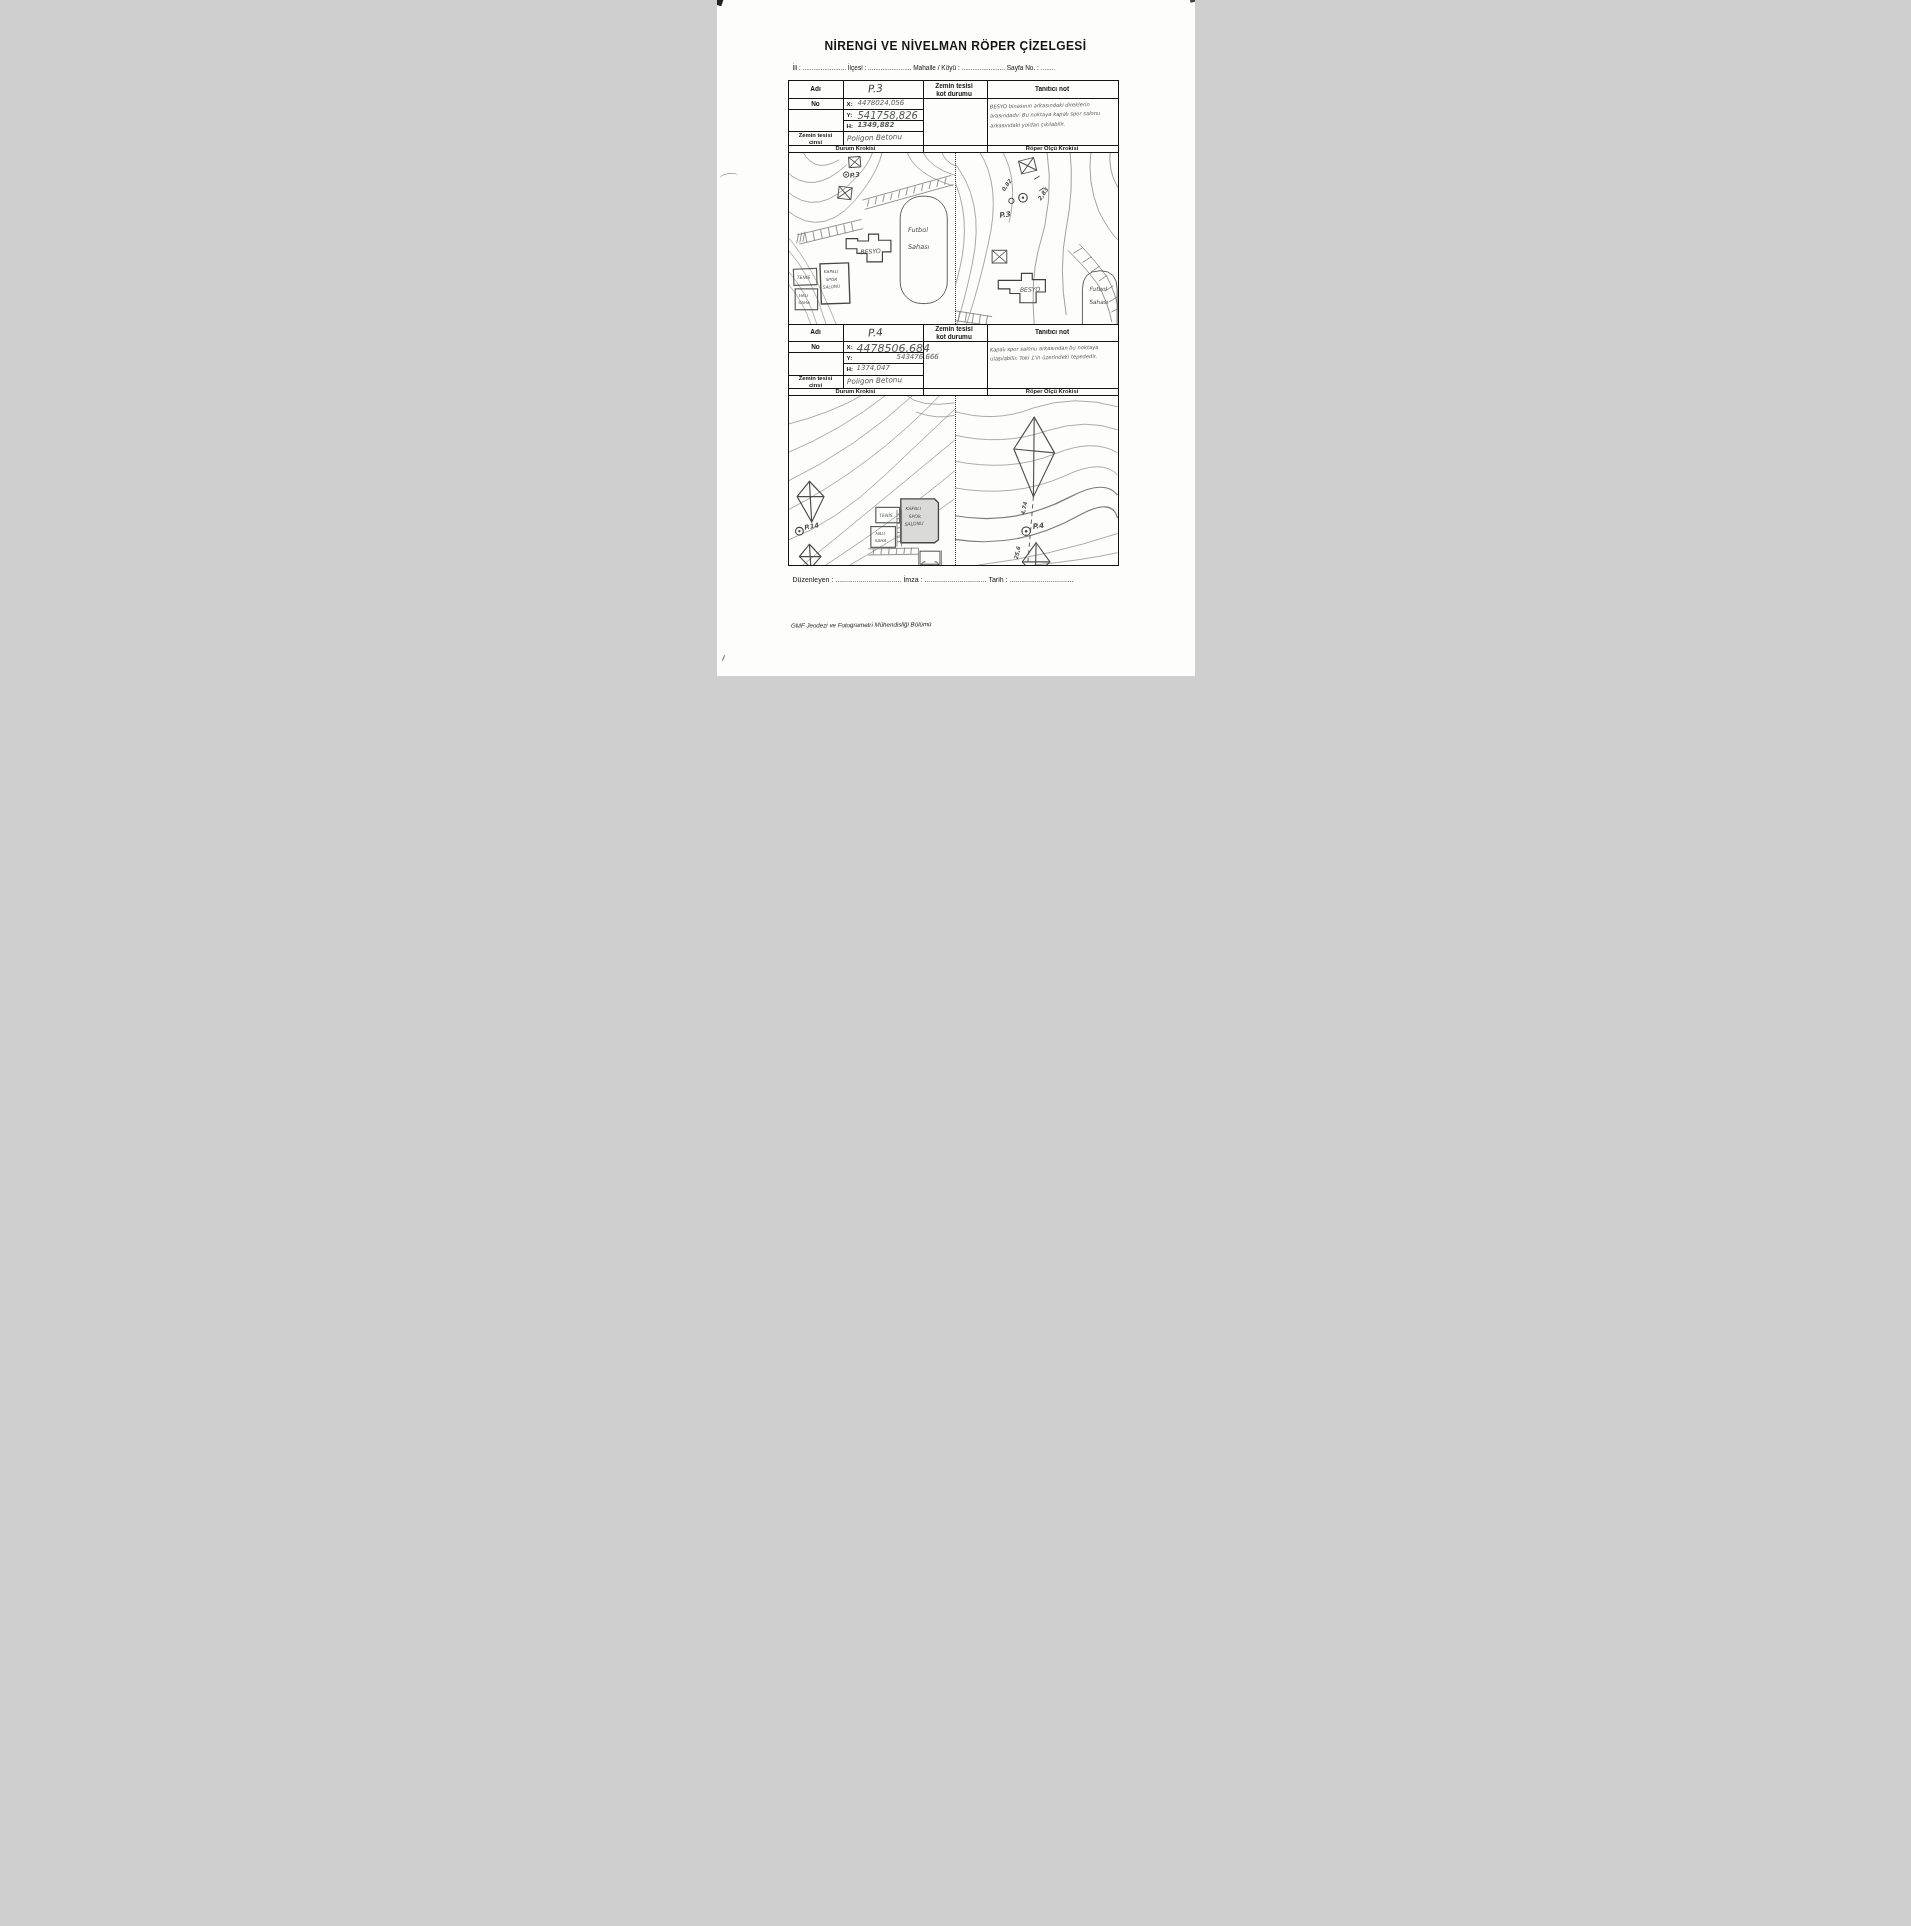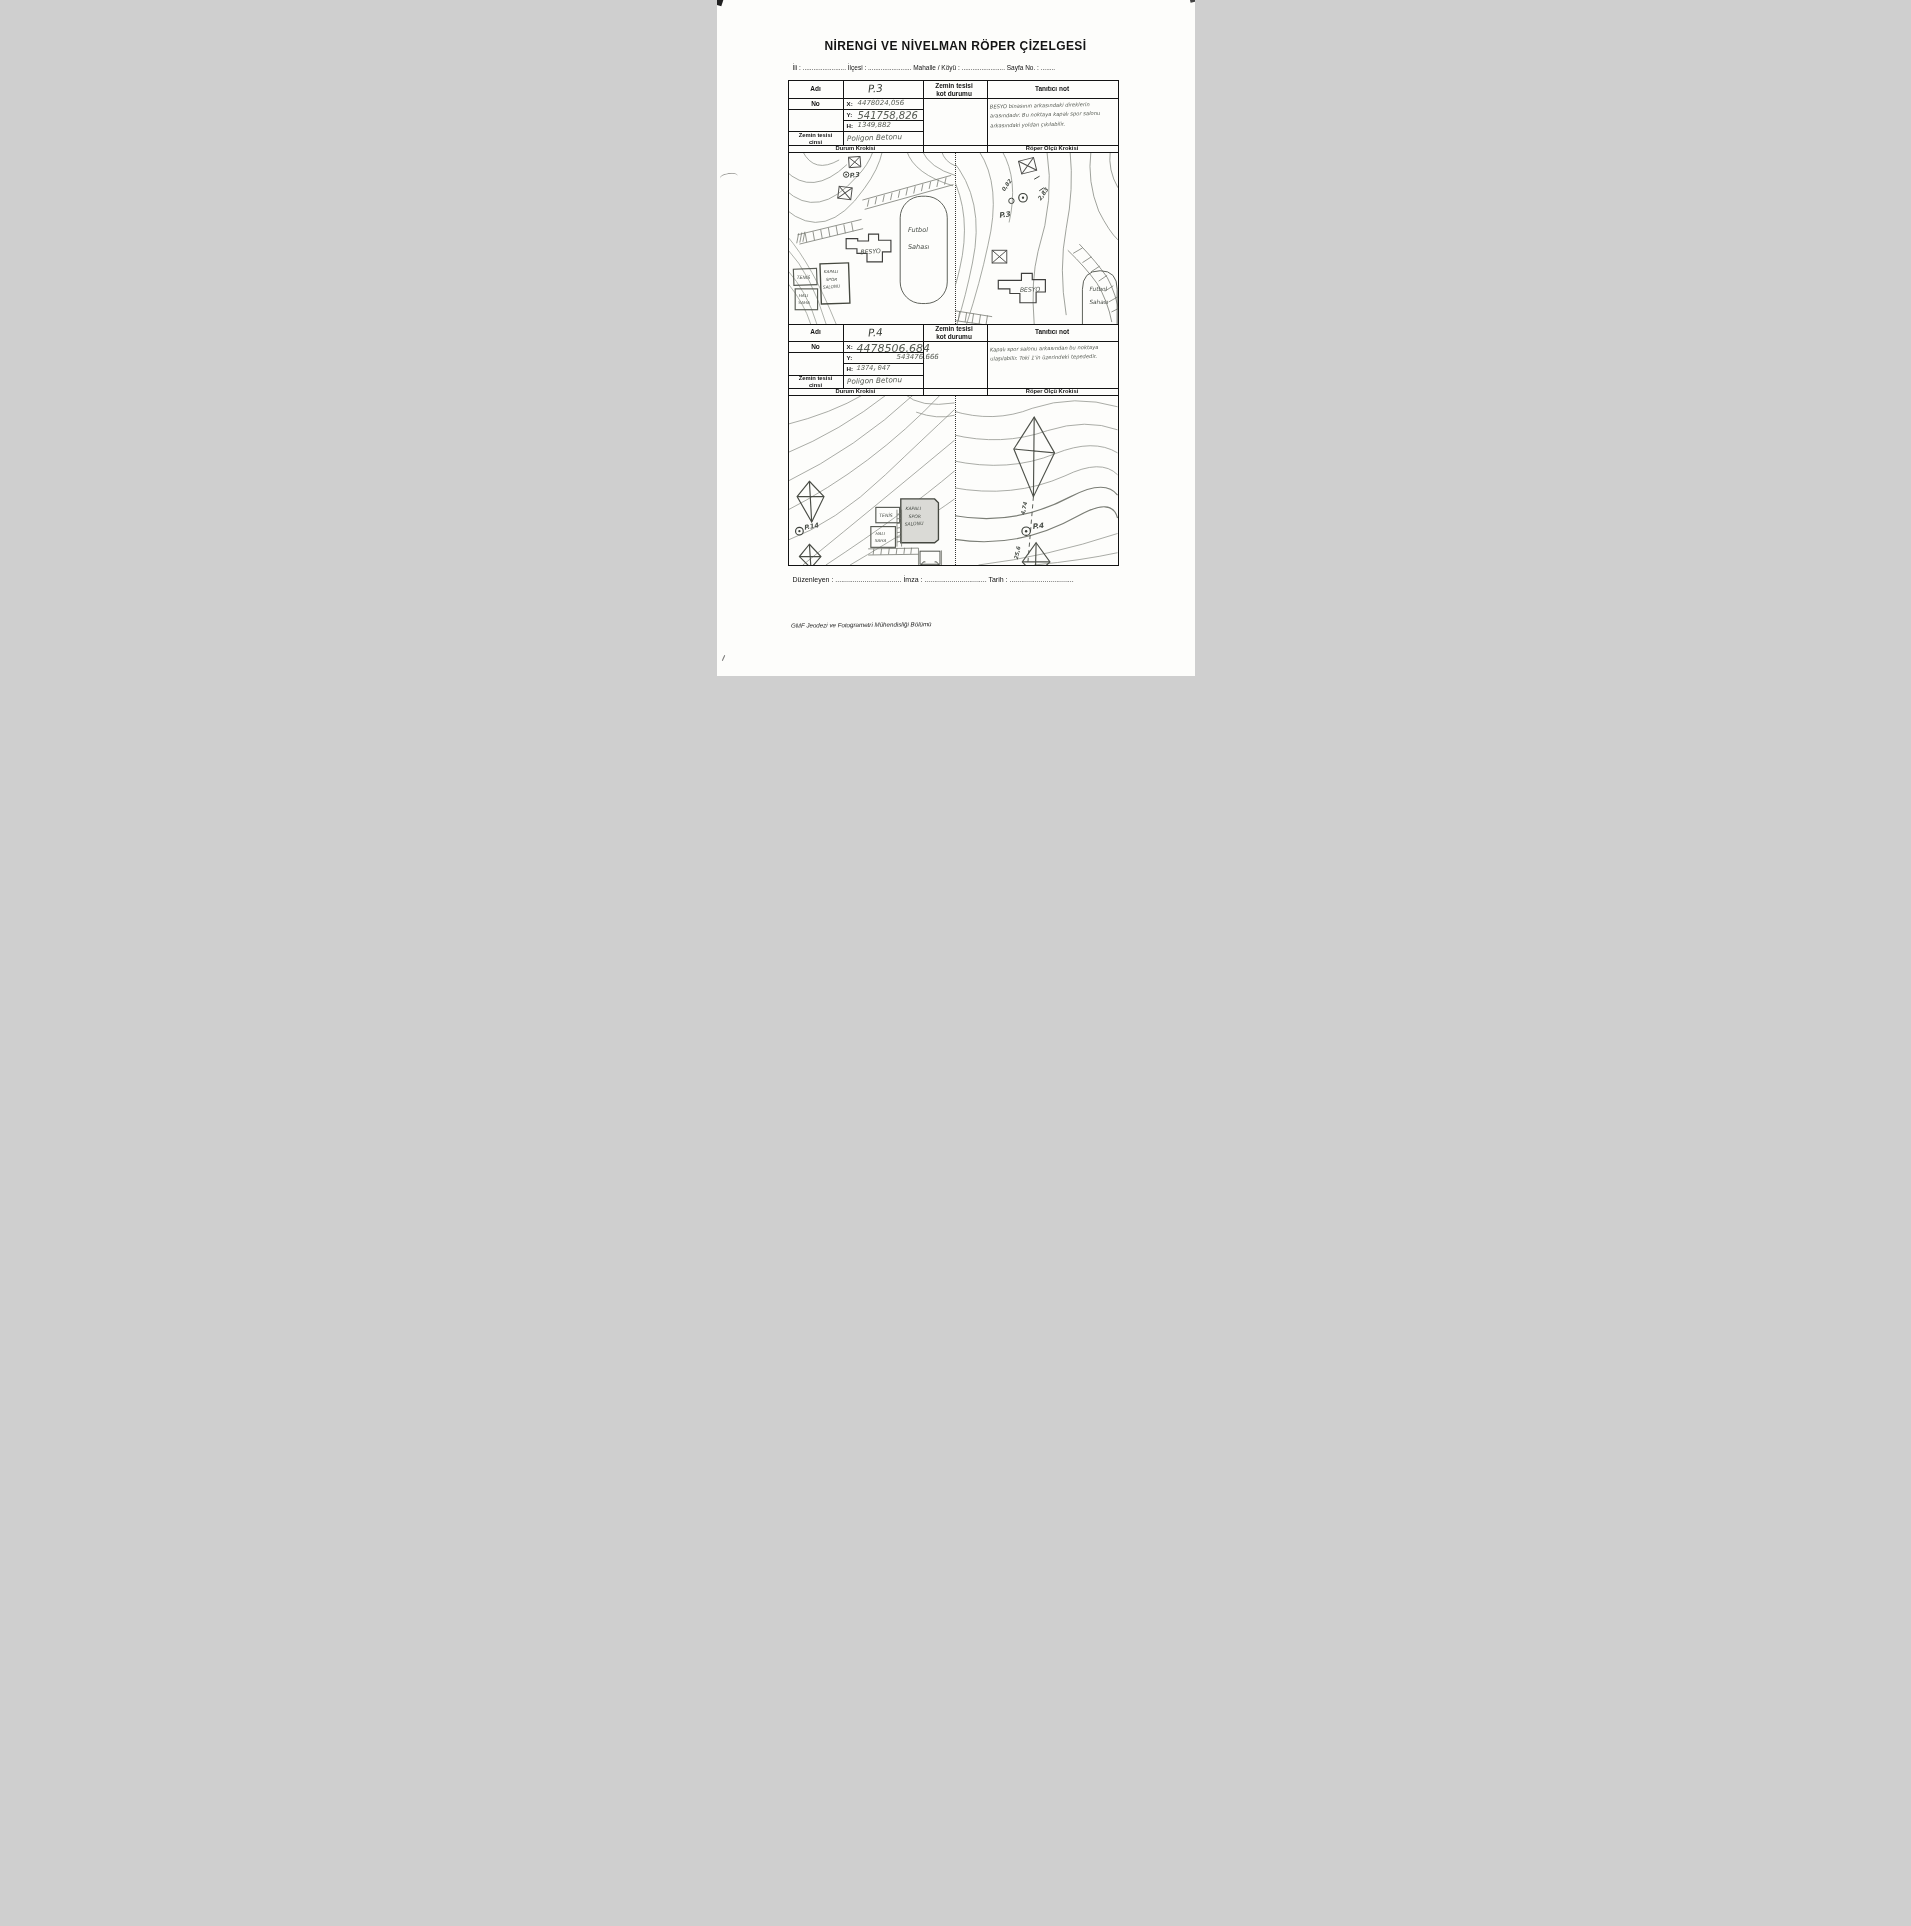--- a/index.html
+++ b/index.html
@@ -65,21 +65,21 @@
       <div>kot durumu</div>
     </div>
     <div class="abs hdr ctr" style="left:198px;top:4.2px;width:131px;">Tanıtıcı not</div>
 
     <div class="abs hdr ctr" style="left:0;top:18.5px;width:54px;">No</div>
     <div class="abs coordlbl" style="left:58px;top:19px;">X:</div>
     <div class="abs hw" style="left:69px;top:17.7px;font-size:7px;">4478024,056</div>
     <div class="abs coordlbl" style="left:58px;top:30px;">Y:</div>
     <div class="abs hw" style="left:69px;top:29px;font-size:10px;">541758,826</div>
     <div class="abs coordlbl" style="left:58px;top:41px;">H:</div>
-    <div class="abs hw" style="left:69px;top:40px;font-size:7px;">1349,882</div>
+    <div class="abs hw" style="left:69px;top:40px;font-size:7px;font-weight:bold;">1349,882</div>
 
     <div class="abs hdr2 ctr" style="left:0;top:51px;width:54px;">
       <div>Zemin tesisi</div>
       <div>cinsi</div>
     </div>
     <div class="abs hw" style="left:58px;top:52px;font-size:7.3px;transform:rotate(-2deg);">Poligon Betonu</div>
     <div class="abs hw note" style="left:201px;top:20px;width:124px;">BESYO binasının arkasındaki direklerin arasındadır. Bu noktaya kapalı spor salonu arkasındaki yoldan çıkılabilir.</div>
 
     <div class="abs hdr2 ctr" style="left:0;top:64px;width:134px;">Durum Krokisi</div>
     <div class="abs hdr2 ctr" style="left:198px;top:64px;width:131px;">Röper Ölçü Krokisi</div>
@@ -206,21 +206,21 @@
       <div>kot durumu</div>
     </div>
     <div class="abs hdr ctr" style="left:198px;top:247px;width:131px;">Tanıtıcı not</div>
 
     <div class="abs hdr ctr" style="left:0;top:262px;width:54px;">No</div>
     <div class="abs coordlbl" style="left:58px;top:262px;">X:</div>
     <div class="abs hw" style="left:68px;top:261px;font-size:11px;">4478506,684</div>
     <div class="abs coordlbl" style="left:58px;top:273px;">Y:</div>
     <div class="abs hw" style="left:68px;top:272px;font-size:7px;margin-left:40px;">543476,666</div>
     <div class="abs coordlbl" style="left:58px;top:284px;">H:</div>
-    <div class="abs hw" style="left:68px;top:283px;font-size:7px;font-family:Liberation Mono, monospace;">1374,047</div>
+    <div class="abs hw" style="left:68px;top:283px;font-size:7px;">1374,047</div>
 
     <div class="abs hdr2 ctr" style="left:0;top:294px;width:54px;">
       <div>Zemin tesisi</div>
       <div>cinsi</div>
     </div>
     <div class="abs hw" style="left:58px;top:295px;font-size:7.3px;transform:rotate(-2deg);">Poligon Betonu</div>
     <div class="abs hw note" style="left:201px;top:263px;width:124px;">Kapalı spor salonu arkasından bu noktaya ulaşılabilir. Toki 1'in üzerindeki tepededir.</div>
 
     <div class="abs hdr2 ctr" style="left:0;top:307px;width:134px;">Durum Krokisi</div>
     <div class="abs hdr2 ctr" style="left:198px;top:307px;width:131px;">Röper Ölçü Krokisi</div>

